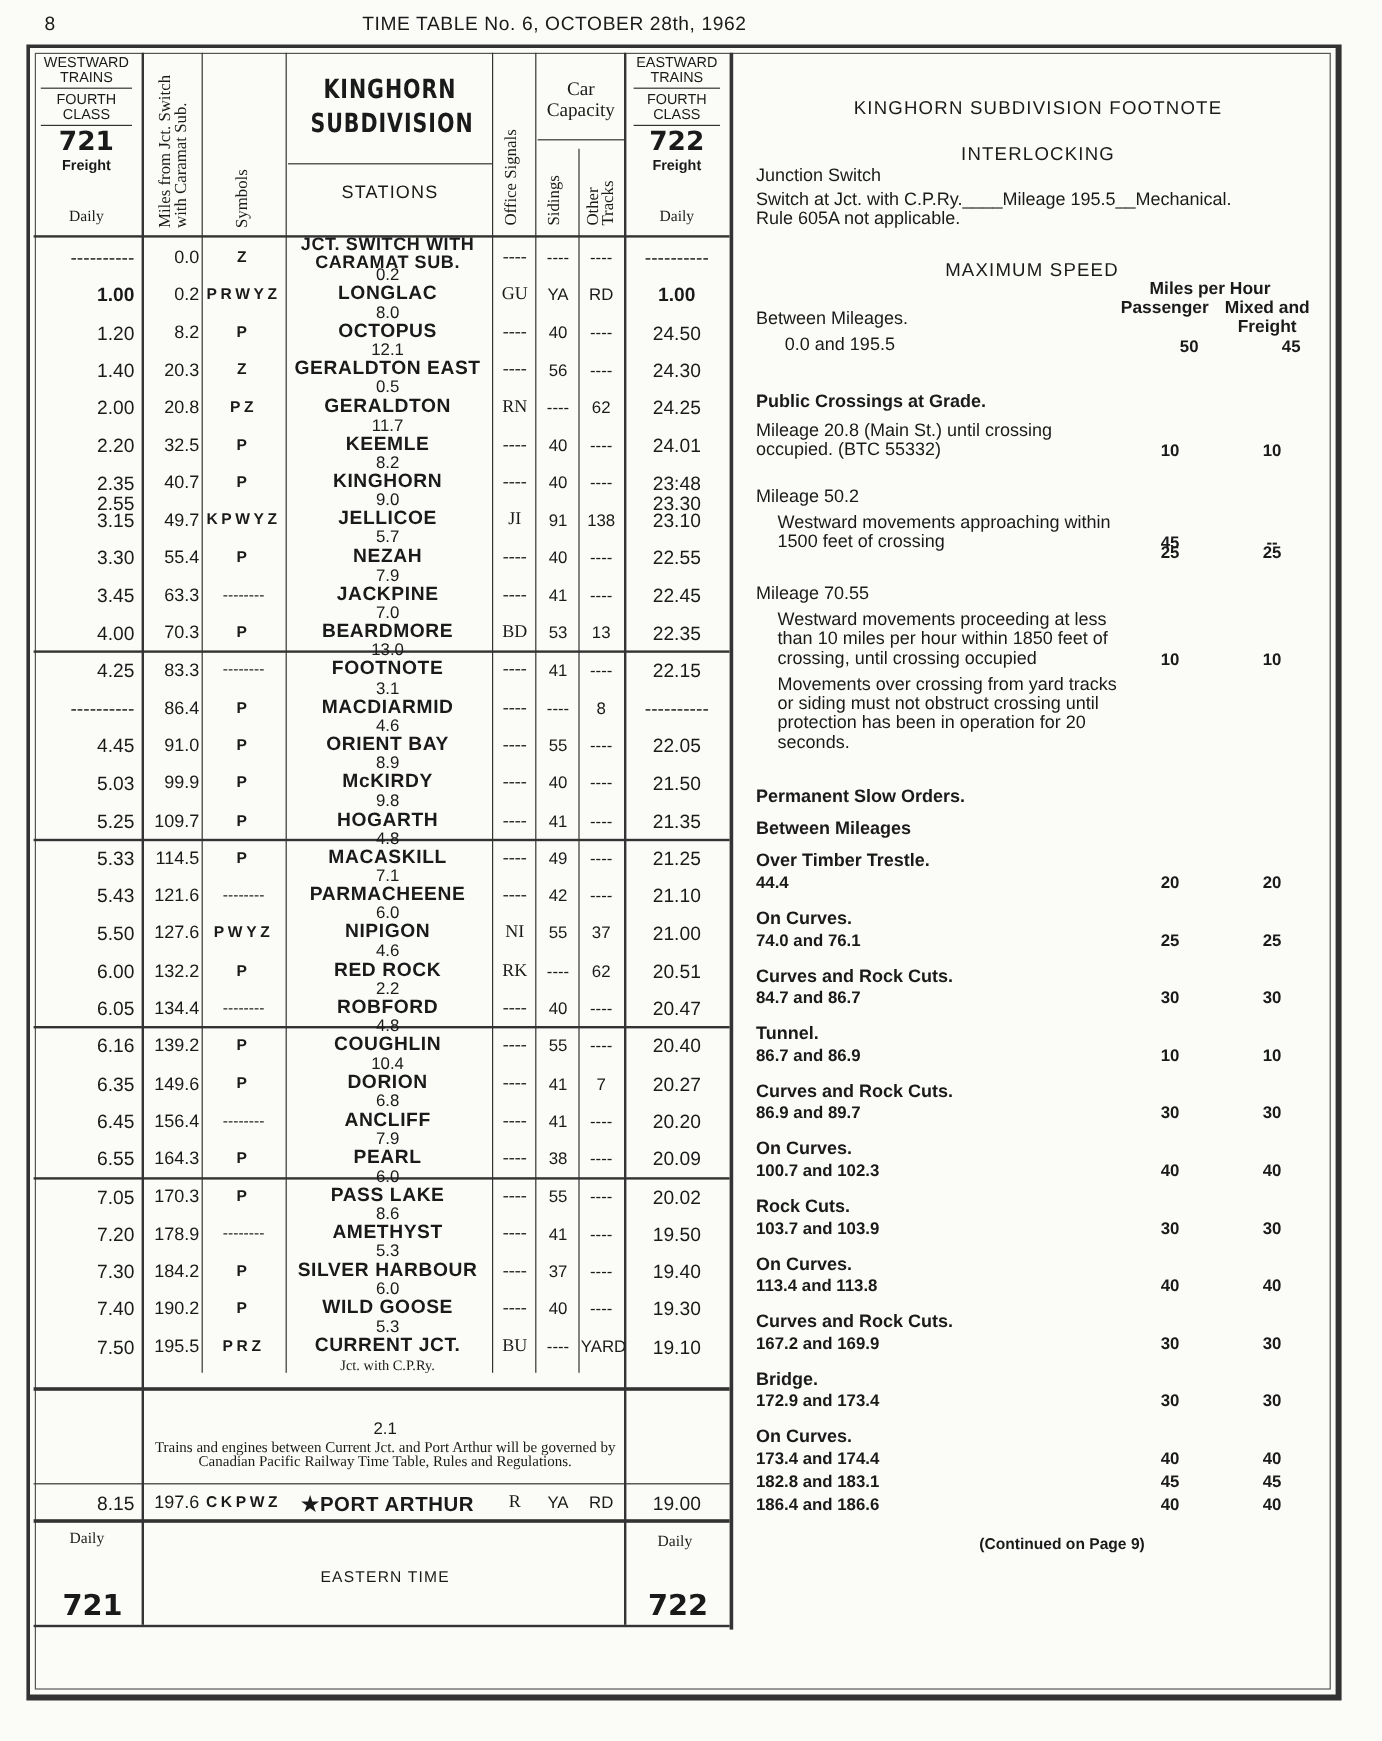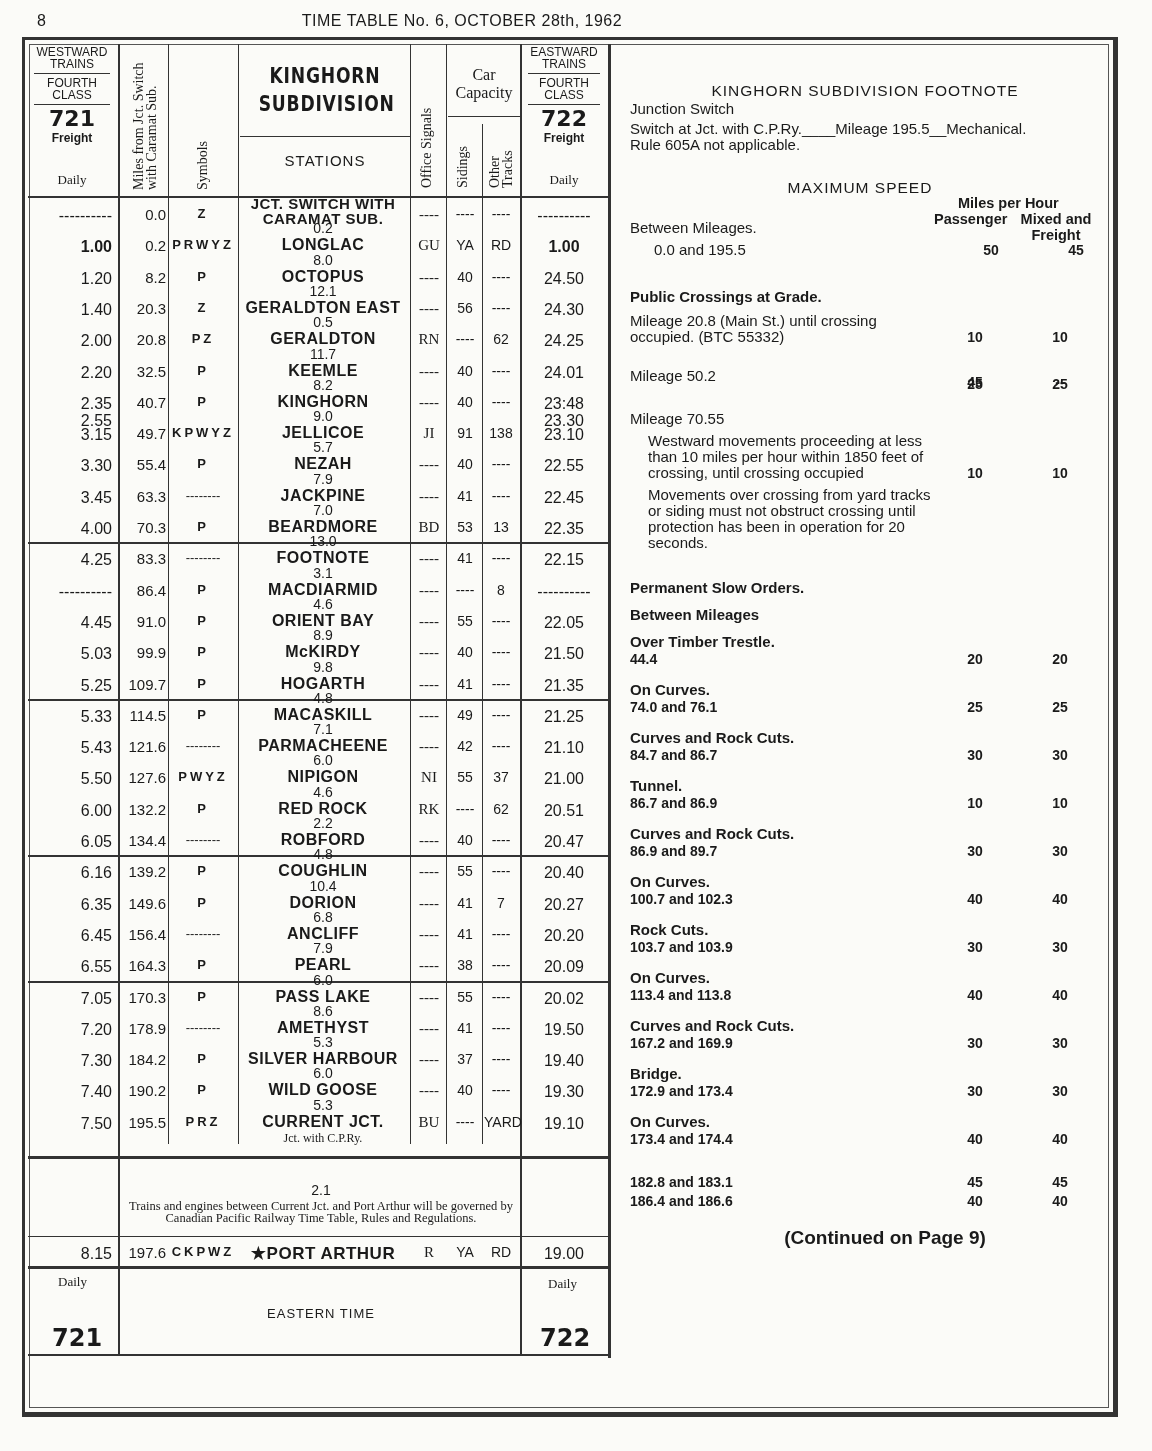--- a/index.html
+++ b/index.html
@@ -46,21 +46,21 @@
 
   
   .fn { position:absolute; left:630px; top:82px; width:470px; font-size:15px; }
   .fn .h { text-align:center; letter-spacing:1px; font-size:15.5px; }
   .fn p { margin:0; }
   .sp-row { position:relative; height:auto; }
   .sp-row .txt { width:302px; }
   .sp-row .p { position:absolute; left:325px; bottom:0; width:40px; text-align:center; font-weight:bold; font-size:14px; }
   .sp-row .f { position:absolute; left:410px; bottom:0; width:40px; text-align:center; font-weight:bold; font-size:14px; }
   .cat { font-weight:bold; margin-top:10px; }
-  .cont { text-align:center; font-weight:bold; font-size:19px; margin-top:16px; margin-left:40px; }
+  .cont { text-align:center; font-weight:bold; font-size:13px; margin-top:16px; margin-left:40px; }
 </style>
 </head>
 <body>
 
 <div class="page-num">8</div>
 <div class="page-title">TIME TABLE No. 6, OCTOBER 28th, 1962</div>
 
 <div class="frame">
     <div class="inner"></div>
   </div>
@@ -470,20 +470,21 @@
   <div class="foot-daily-w">Daily</div>
   <div class="foot-daily-e">Daily</div>
   <div class="eastern">EASTERN TIME</div>
   <div class="foot-num" style="left:24px;top:1280px;">721</div>
   <div class="foot-num" style="left:512px;top:1280px;">722</div>
   <div class="hsep" style="top:1310px;"></div>
 </div>
 
 <div class="fn">
   <div class="h">KINGHORN SUBDIVISION FOOTNOTE</div>
+  <div class="h" style="margin-top:20px;">INTERLOCKING</div>
   <p>Junction Switch</p>
   <p style="margin-top:4px;line-height:16px;">Switch at Jct. with C.P.Ry.____Mileage 195.5__Mechanical.</p>
   <p style="line-height:16px;">Rule 605A not applicable.</p>
 
   <div class="h" style="margin-top:26px;margin-left:-10px;">MAXIMUM SPEED</div>
   <div style="position:relative;height:40px;margin-top:-2px;">
     <div style="position:absolute;left:328px;top:0;font-weight:bold;font-size:14.5px;">Miles per Hour</div>
     <div style="position:absolute;left:304px;top:16px;font-weight:bold;font-size:14.5px;">Passenger</div>
     <div style="position:absolute;left:376px;top:16px;width:100px;font-weight:bold;font-size:14.5px;line-height:16px;text-align:center;">Mixed and Freight</div>
     <div style="position:absolute;left:0;top:24px;">Between Mileages.</div>
@@ -496,20 +497,21 @@
 
   <p class="cat" style="margin-top:30px;">Public Crossings at Grade.</p>
   <div class="sp-row" style="margin-top:8px;line-height:16px;">
     <div class="txt">Mileage 20.8 (Main St.) until crossing occupied. (BTC 55332)</div>
     <span class="p">10</span>
     <span class="f">10</span>
   </div>
 
   <p style="margin-top:22px;">Mileage 50.2</p>
   <div class="sp-row" style="margin-top:6px;padding-left:18px;line-height:16px;">
+    <div class="txt" style="width:290px;">Westward movements approaching within 1500 feet of crossing</div>
     <span class="p">45</span>
     <span class="f">--</span>
   </div>
   <div class="sp-row" style="margin-top:8px;padding-left:18px;line-height:16px;">
     <span class="p">25</span>
     <span class="f">25</span>
   </div>
 
   <p style="margin-top:26px;">Mileage 70.55</p>
   <div class="sp-row" style="margin-top:6px;padding-left:18px;line-height:16px;">
@@ -581,21 +583,21 @@
         <div class="txt">172.9 and 173.4</div>
         <span class="p">30</span>
         <span class="f">30</span>
       </div>
       <p class="cat" style="margin-top: 12px;">On Curves.</p>
       <div class="sp-row" style="font-weight: bold; font-size: 14px; line-height: 19px;">
         <div class="txt">173.4 and 174.4</div>
         <span class="p">40</span>
         <span class="f">40</span>
       </div>
-      <div class="sp-row" style="font-weight: bold; font-size: 14px; line-height: 19px; margin-top: 24px;">
+      <div class="sp-row" style="font-weight: bold; font-size: 14px; line-height: 19px;">
         <div class="txt">182.8 and 183.1</div>
         <span class="p">45</span>
         <span class="f">45</span>
       </div>
       <div class="sp-row" style="font-weight: bold; font-size: 14px; line-height: 19px;">
         <div class="txt">186.4 and 186.6</div>
         <span class="p">40</span>
         <span class="f">40</span>
       </div>
     </div>

